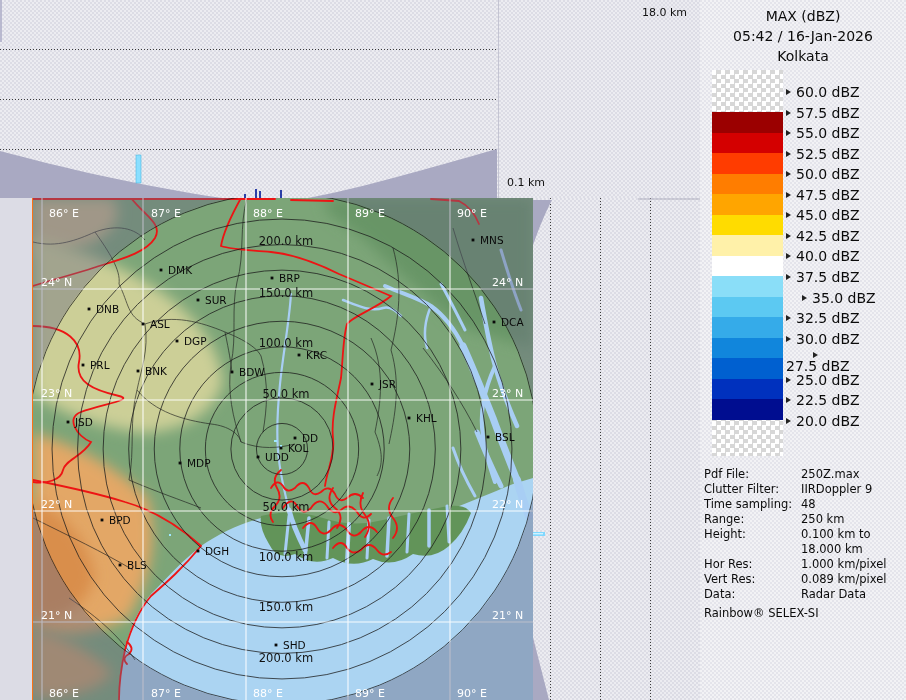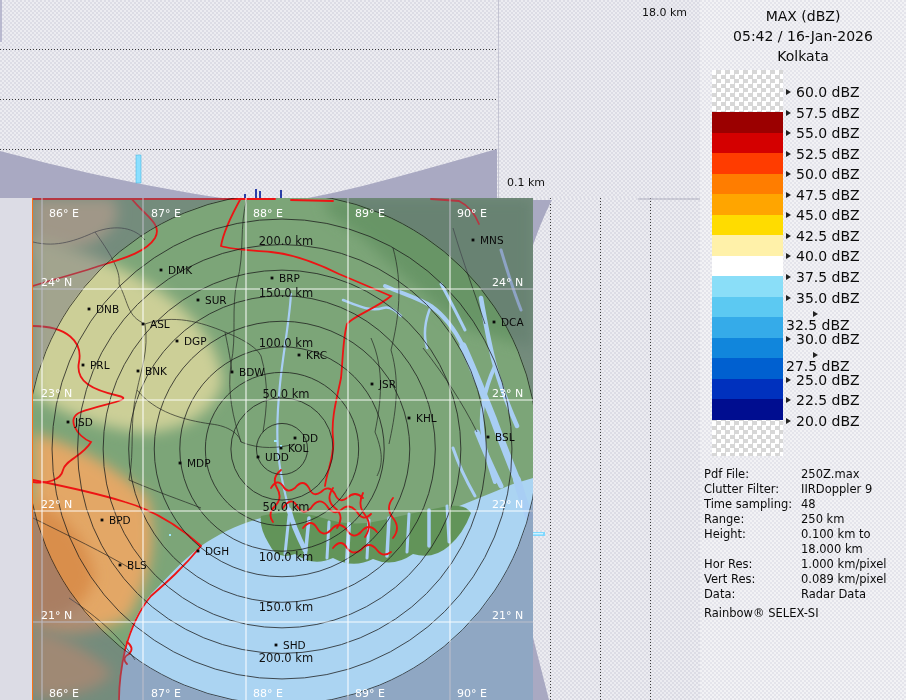--- a/index.html
+++ b/index.html
@@ -357,25 +357,25 @@
         <span>42.5 dBZ</span>
       </div>
       <div class="ltick" style="top: 249.48px;">
         <span class="tri"></span>
         <span>40.0 dBZ</span>
       </div>
       <div class="ltick" style="top: 270.04px;">
         <span class="tri"></span>
         <span>37.5 dBZ</span>
       </div>
-      <div class="ltick" style="top: 290.6px;">
+      <div class="ltick" style="top: 290.6px; margin-left: 16px;">
         <span class="tri"></span>
         <span>35.0 dBZ</span>
       </div>
-      <div class="ltick" style="top: 311.16px; flex-direction: column;">
+      <div class="ltick" style="top: 311.16px;">
         <span class="tri"></span>
         <span>32.5 dBZ</span>
       </div>
       <div class="ltick" style="top: 331.72px;">
         <span class="tri"></span>
         <span>30.0 dBZ</span>
       </div>
       <div class="ltick" style="top: 352.28px; flex-direction: column;">
         <span class="tri"></span>
         <span>27.5 dBZ</span>

